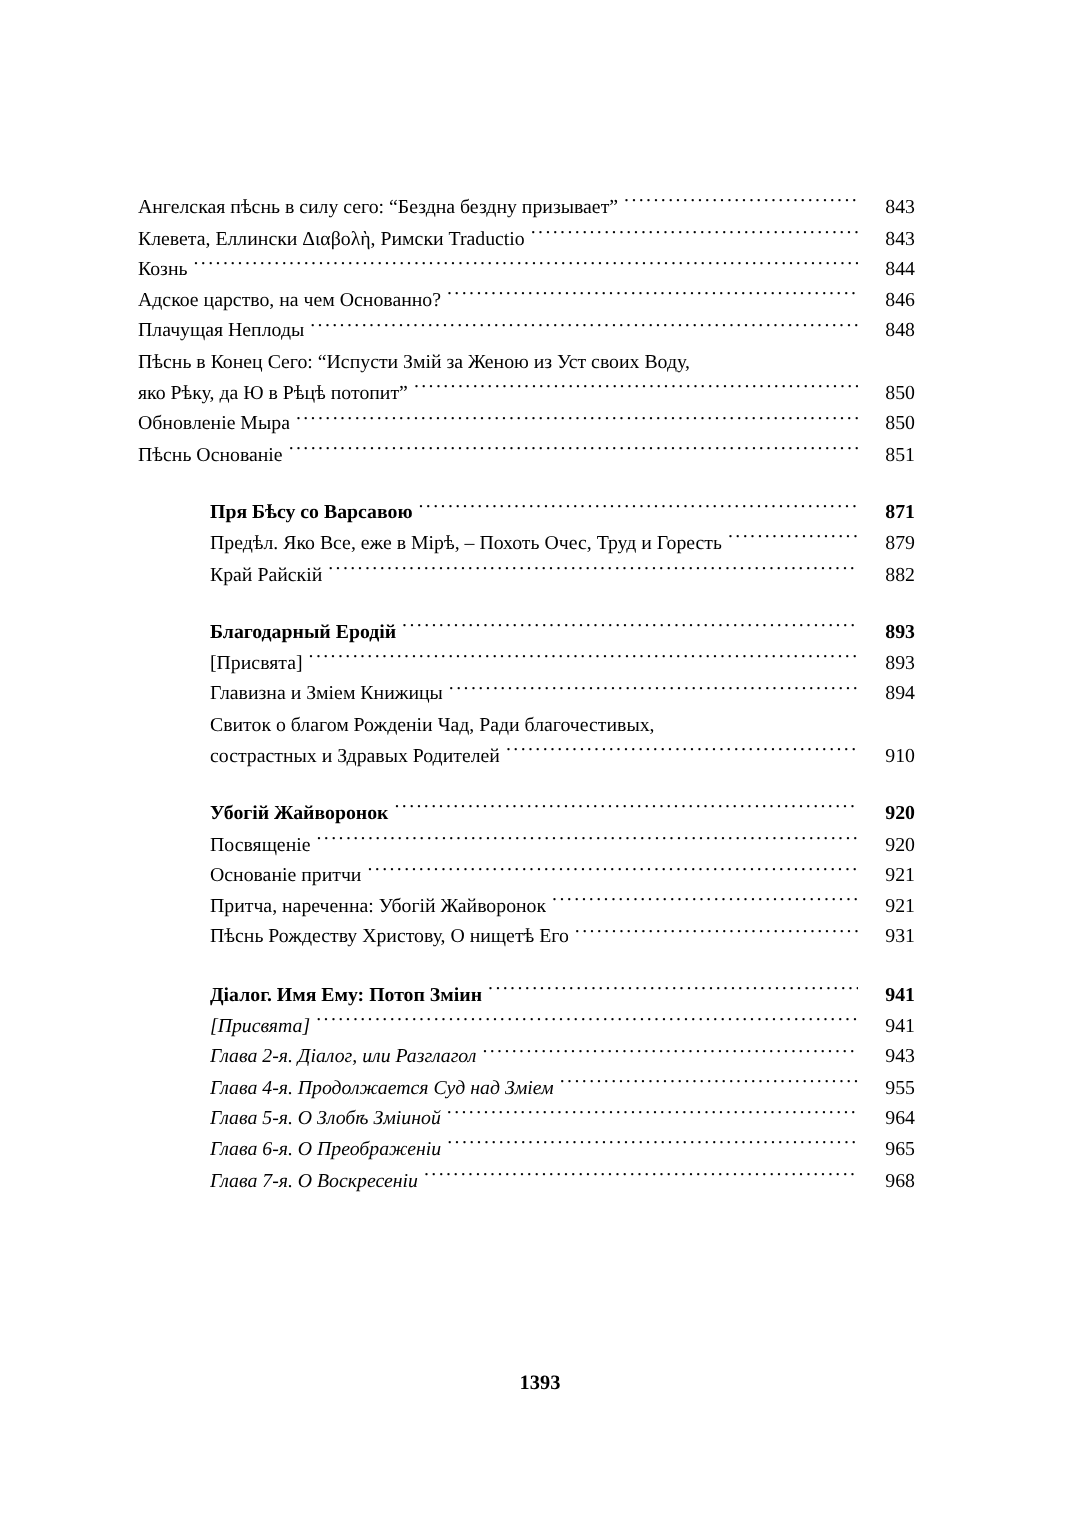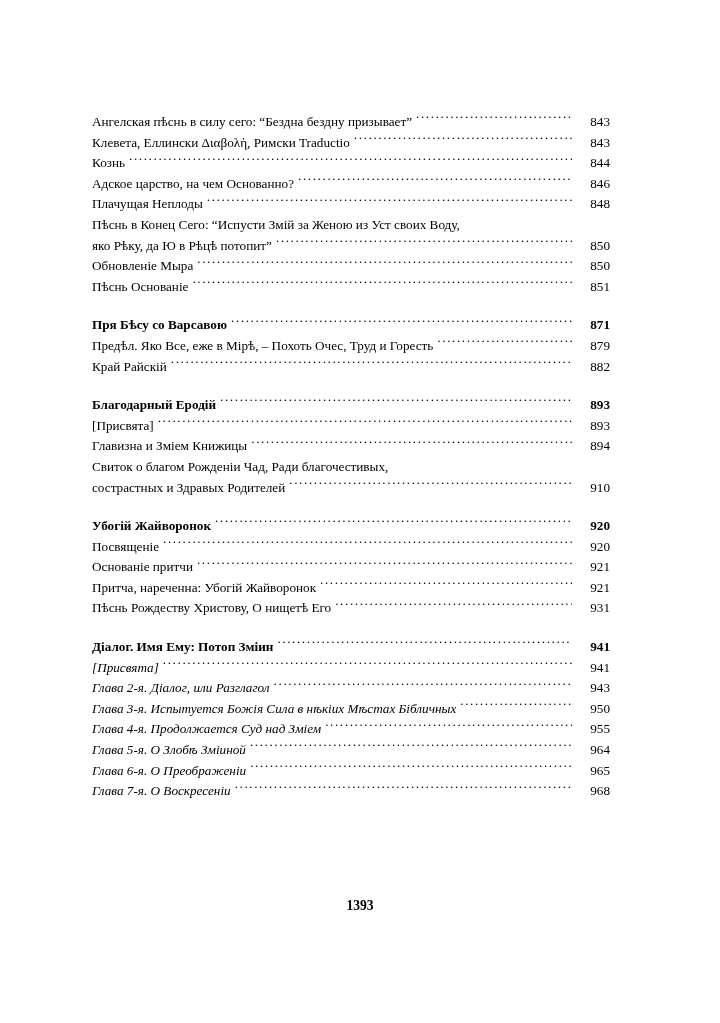--- a/index.html
+++ b/index.html
@@ -10,34 +10,35 @@
     width: 720px;
     height: 1023px;
     background: #ffffff;
     font-family: "Liberation Serif", serif;
     color: #000000;
     position: relative;
     overflow: hidden;
   }
   .page {
     position: absolute;
-    left: 0; top: 0;
+    left: 0; top: 16px;
     width: 720px;
     height: 731px;
     box-sizing: border-box;
     padding: 112px 110px 0 92px;
   }
   .toc {
     width: 100%;
   }
   .group {
     margin-bottom: 0;
   }
   .group + .group {
     margin-top: 18px;
+    margin-left: 48px;
   }
   .entry {
     display: flex;
     align-items: baseline;
     width: 100%;
     font-size: 13.2px;
     line-height: 20.6px;
     white-space: nowrap;
   }
   .entry .label {
@@ -218,25 +219,20 @@
           <span class="label">[Присвята]</span>
           <span class="dots"></span>
           <span class="page-no">941</span>
         </div>
         <div class="entry italic">
           <span class="label">Глава 2-я. Діалог, или Разглагол</span>
           <span class="dots"></span>
           <span class="page-no">943</span>
         </div>
         <div class="entry italic">
-          <span class="label">Глава 3-я. Испытуется Божія Сила в нѣкіих Мѣстах Бібличных</span>
-          <span class="dots"></span>
-          <span class="page-no">950</span>
-        </div>
-        <div class="entry italic">
           <span class="label">Глава 4-я. Продолжается Суд над Зміем</span>
           <span class="dots"></span>
           <span class="page-no">955</span>
         </div>
         <div class="entry italic">
           <span class="label">Глава 5-я. О Злобѣ Зміиной</span>
           <span class="dots"></span>
           <span class="page-no">964</span>
         </div>
         <div class="entry italic">

